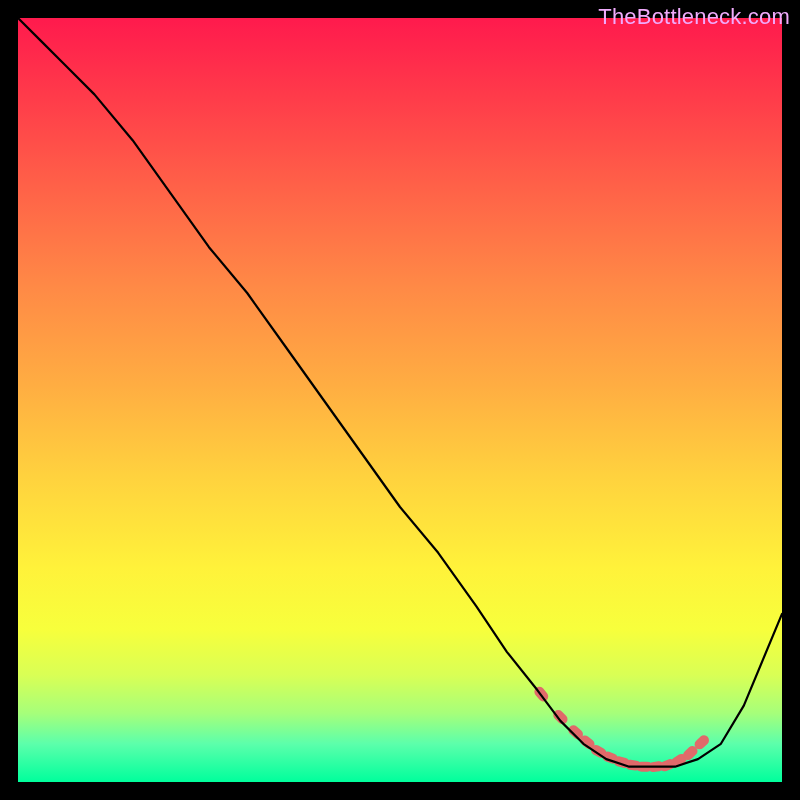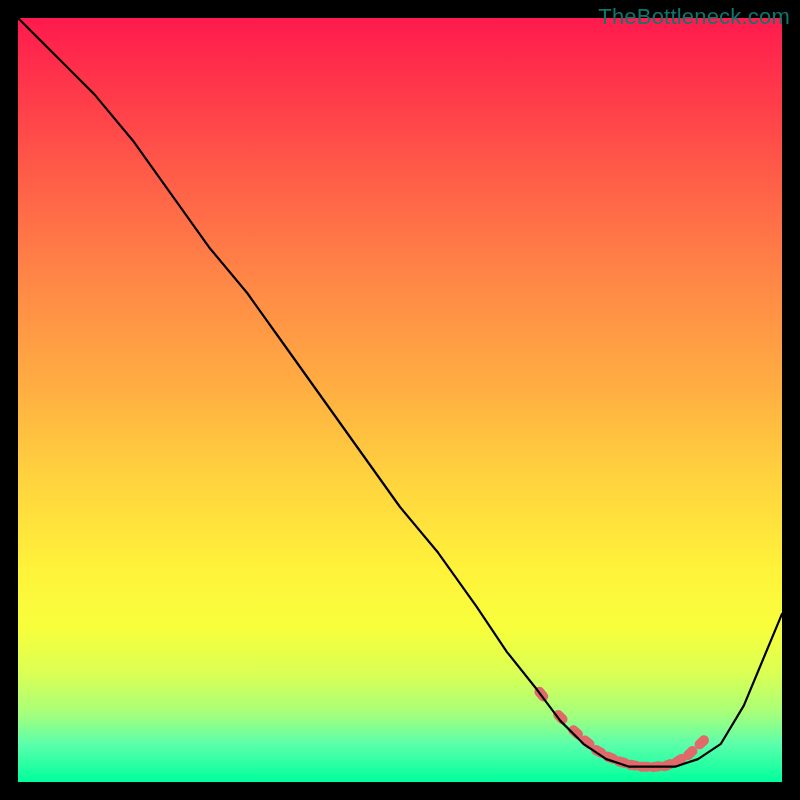--- a/index.html
+++ b/index.html
@@ -36,21 +36,21 @@
       #d9ff55 86%,
       #a6ff7a 91%,
       #5cffab 95%,
       #00ff9c 100%
     );
   }
   .watermark {
     position: absolute;
     top: 4px;
     right: 10px;
-    color: #0f766e;
+    color: #f0abfc;
     font-size: 22px;
     font-weight: 500;
     letter-spacing: 0.2px;
     user-select: none;
   }
   svg.curve {
     position: absolute;
     left: 0;
     top: 0;
     width: 764px;

